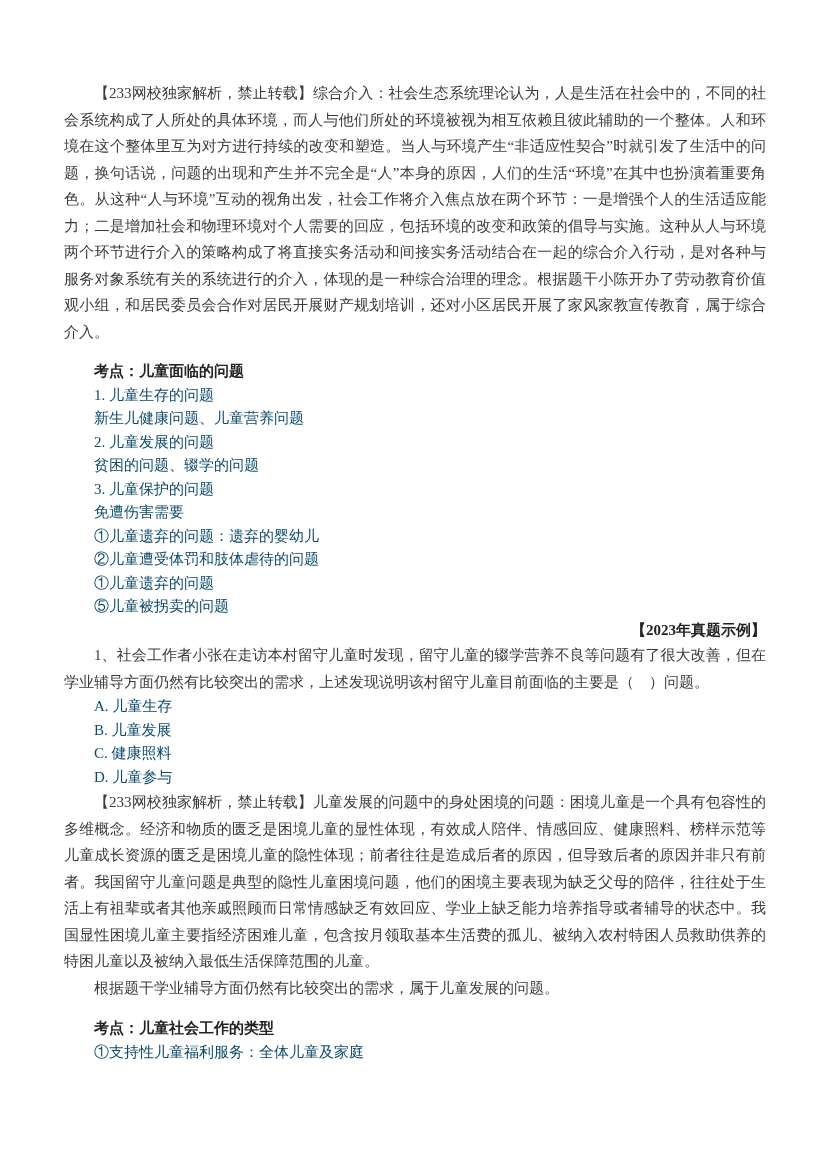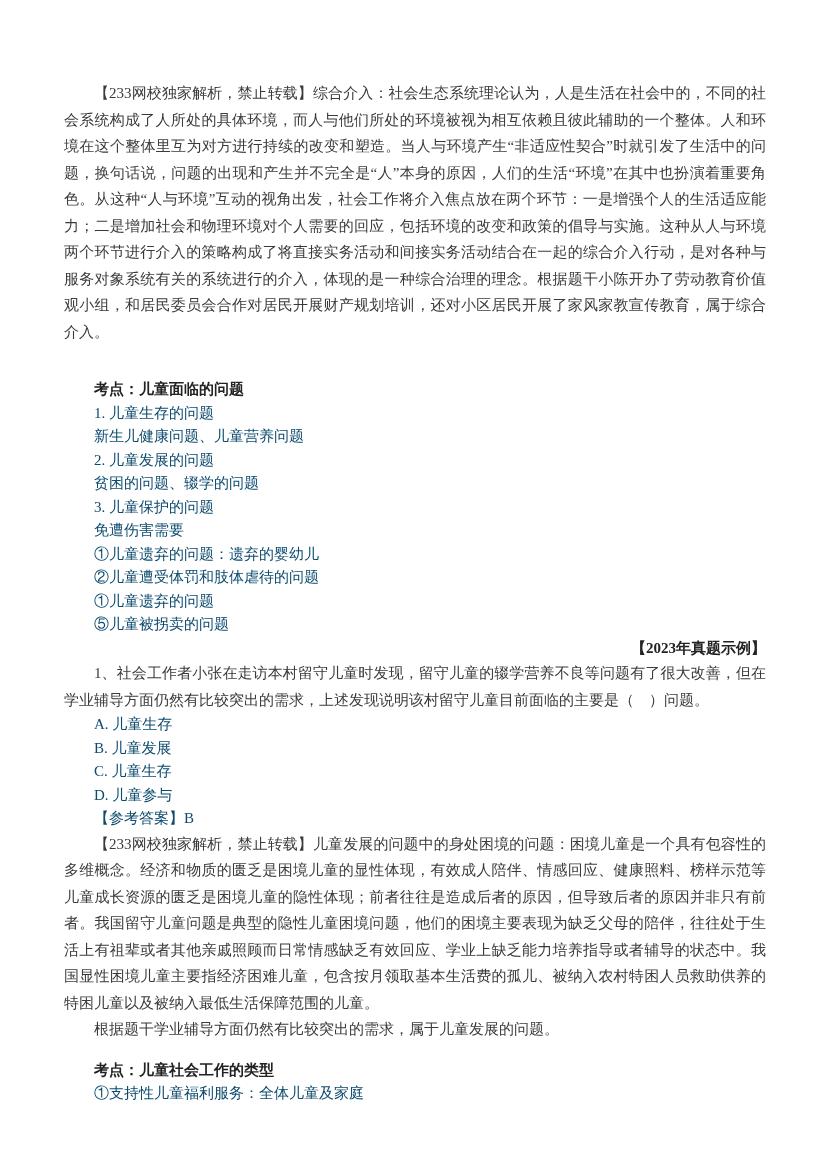--- a/index.html
+++ b/index.html
@@ -29,21 +29,21 @@
     text-indent: 2em;
   }
   .line {
     margin: 0;
     font-size: 15px;
     line-height: 23.5px;
     color: #0c4a6e;
     padding-left: 2em;
   }
   .heading {
-    margin: 33px 0 0 0;
+    margin: 15px 0 0 0;
     font-size: 15px;
     line-height: 23.5px;
     font-weight: bold;
     color: #222222;
     padding-left: 2em;
   }
   .heading-2 {
     margin-top: 16px;
   }
   .exam-label {
@@ -71,24 +71,23 @@
   <p class="line">②儿童遭受体罚和肢体虐待的问题</p>
   <p class="line">①儿童遗弃的问题</p>
   <p class="line">⑤儿童被拐卖的问题</p>
 
   <p class="line exam-label">【2023年真题示例】</p>
 
   <p class="para">1、社会工作者小张在走访本村留守儿童时发现，留守儿童的辍学营养不良等问题有了很大改善，但在学业辅导方面仍然有比较突出的需求，上述发现说明该村留守儿童目前面临的主要是（　）问题。</p>
 
   <p class="line">A. 儿童生存</p>
   <p class="line">B. 儿童发展</p>
-  <p class="line">C. 儿童生存</p>
+  <p class="line">C. 健康照料</p>
   <p class="line">D. 儿童参与</p>
 
-  <p class="line">【参考答案】B</p>
 
   <p class="para">【233网校独家解析，禁止转载】儿童发展的问题中的身处困境的问题：困境儿童是一个具有包容性的多维概念。经济和物质的匮乏是困境儿童的显性体现，有效成人陪伴、情感回应、健康照料、榜样示范等儿童成长资源的匮乏是困境儿童的隐性体现；前者往往是造成后者的原因，但导致后者的原因并非只有前者。我国留守儿童问题是典型的隐性儿童困境问题，他们的困境主要表现为缺乏父母的陪伴，往往处于生活上有祖辈或者其他亲戚照顾而日常情感缺乏有效回应、学业上缺乏能力培养指导或者辅导的状态中。我国显性困境儿童主要指经济困难儿童，包含按月领取基本生活费的孤儿、被纳入农村特困人员救助供养的特困儿童以及被纳入最低生活保障范围的儿童。</p>
 
   <p class="para">根据题干学业辅导方面仍然有比较突出的需求，属于儿童发展的问题。</p>
 
   <p class="heading heading-2">考点：儿童社会工作的类型</p>
 
   <p class="line">①支持性儿童福利服务：全体儿童及家庭</p>
 
 </div>

